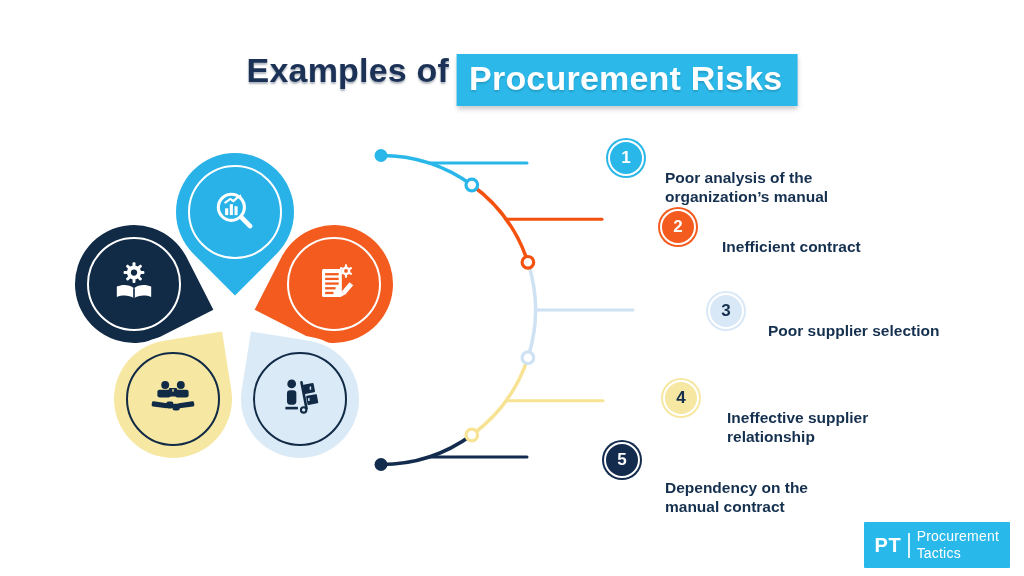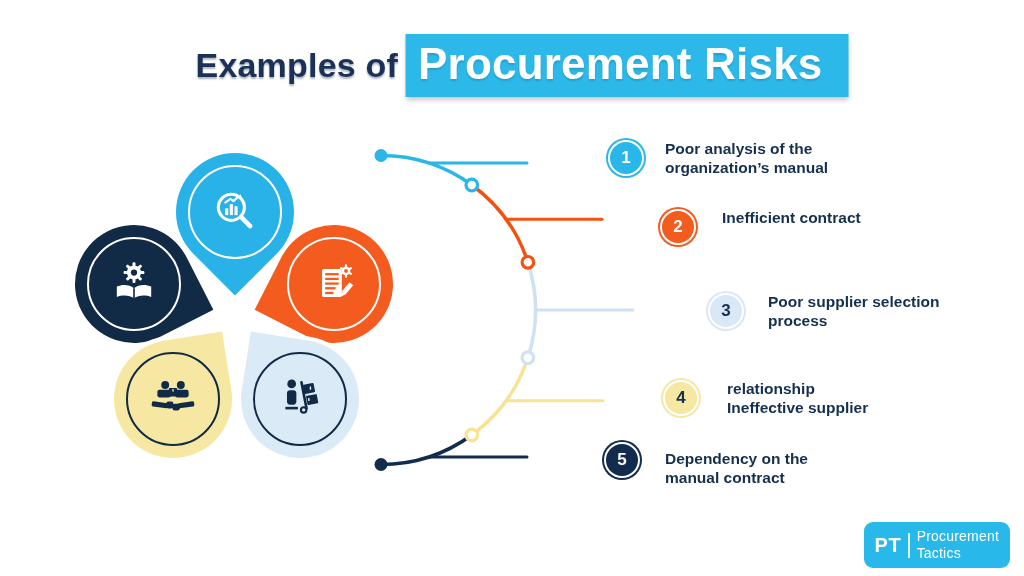--- a/index.html
+++ b/index.html
@@ -4,23 +4,23 @@
 <style>
   html,body{margin:0;padding:0;background:#fff;}
   body{font-family:"Liberation Sans", sans-serif;}
   .canvas{position:relative;width:1024px;height:576px;background:#ffffff;overflow:hidden;}
 
   
   .title{position:absolute;top:34px;left:calc(50% + 10px);transform:translateX(-50%);
          display:flex;align-items:center;white-space:nowrap;z-index:5;}
   .title-prefix{font-size:34px;font-weight:800;color:#1b3156;letter-spacing:.2px;
                 text-shadow:0 2px 2px rgba(20,40,70,.35);}
-  .title-highlight{margin-left:7px;background:#2cb9ea;color:#ffffff;font-size:44px;font-weight:800;
-                   padding:5px 26px 8px 13px;letter-spacing:.2px;
-                   box-shadow:0 3px 5px rgba(0,0,0,.22);text-shadow:0 2px 2px rgba(0,0,0,.15);}
+  .title-highlight{margin-left:7px;background:#2cb9ea;color:#ffffff;font-size:34px;font-weight:800;
+                   padding:5px 15px 8px 13px;letter-spacing:.2px;
+                   box-shadow:0 3px 5px rgba(0,0,0,.22);text-shadow:0 2px 2px rgba(0,0,0,.15);margin-top:20px;}
 
   
   .petal{position:absolute;width:118px;height:118px;border-radius:50% 50% 0 50%;
          box-shadow:0 0 0 4px #fff;z-index:1;}
   .petal.cyan   {left:176px;top:153px;background:#29b2e8;transform:rotate(45deg);}
   .petal.navy   {left:75px; top:225px;background:#112a46;transform:rotate(-27deg);}
   .petal.orange {left:275px;top:225px;background:#f45b1f;transform:rotate(117deg);}
   .petal.yellow {left:114px;top:340px;background:#f6e7a2;transform:rotate(-99deg);}
   .petal.blue   {left:241px;top:340px;background:#dbeaf7;transform:rotate(189deg);}
 
@@ -43,29 +43,29 @@
        display:flex;align-items:center;justify-content:center;
        font-size:17px;font-weight:700;z-index:4;
        background-clip:padding-box;border:2px solid #ffffff;}
   .num.n1{left:608px;top:140px;background:#29b7e9;color:#fff;box-shadow:0 0 0 2px #29b7e9;}
   .num.n2{left:660px;top:209px;background:#f45b1f;color:#fff;box-shadow:0 0 0 2px #f45b1f;}
   .num.n3{left:708px;top:293px;background:#d9e8f7;color:#15304f;box-shadow:0 0 0 2px #d9e8f7;}
   .num.n4{left:663px;top:380px;background:#f6e7a2;color:#15304f;box-shadow:0 0 0 2px #f6e7a2;}
   .num.n5{left:604px;top:442px;background:#132c4e;color:#fff;box-shadow:0 0 0 2px #132c4e;}
 
   .item-text{position:absolute;font-size:15.5px;font-weight:700;color:#15304f;
-             line-height:19px;z-index:4;white-space:nowrap;}
+             line-height:19px;z-index:4;white-space:nowrap;margin-top:29px;}
   .item-text.t1{left:665px;top:139px;}
   .item-text.t2{left:722px;top:208px;}
   .item-text.t3{left:768px;top:292px;}
   .item-text.t4{left:727px;top:379px;}
   .item-text.t5{left:665px;top:449px;}
 
   
-  .logo{position:absolute;right:14px;bottom:8px;background:#29b8ea;border-radius:9px;
+  .logo{position:absolute;right:14px;bottom:8px;background:#29b8ea;border-radius:1px;
         display:flex;align-items:center;gap:7px;padding:6px 11px;z-index:5;}
   .logo-initials{font-size:20px;font-weight:800;color:#ffffff;letter-spacing:.5px;}
   .logo-divider{width:1.5px;height:25px;background:rgba(255,255,255,.85);}
   .logo-name{font-size:14px;color:#ffffff;line-height:1.2;letter-spacing:.2px;}
 </style>
 </head>
 <body>
 
 <div class="canvas">
 
@@ -202,27 +202,26 @@
   </div>
 
   <div class="num n2">2</div>
   <div class="item-text t2">
     <div>Inefficient contract</div>
   </div>
 
   <div class="num n3">3</div>
   <div class="item-text t3">
     <div>Poor supplier selection</div>
-    <div>process</div>
   </div>
 
   <div class="num n4">4</div>
   <div class="item-text t4">
+    <div>Ineffective supplier</div>
     <div>relationship</div>
-    <div>Ineffective supplier</div>
   </div>
 
   <div class="num n5">5</div>
   <div class="item-text t5">
     <div>Dependency on the</div>
     <div>manual contract</div>
   </div>
 
   <div class="logo">
     <span class="logo-initials">PT</span>

